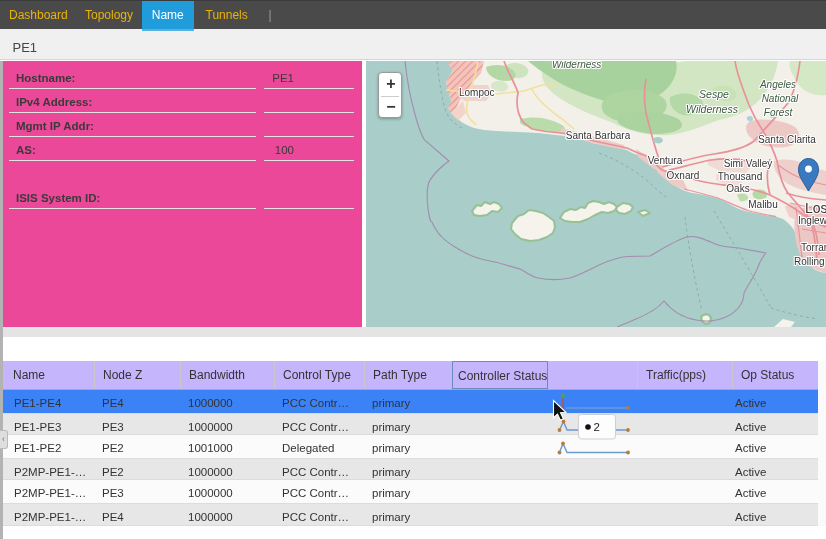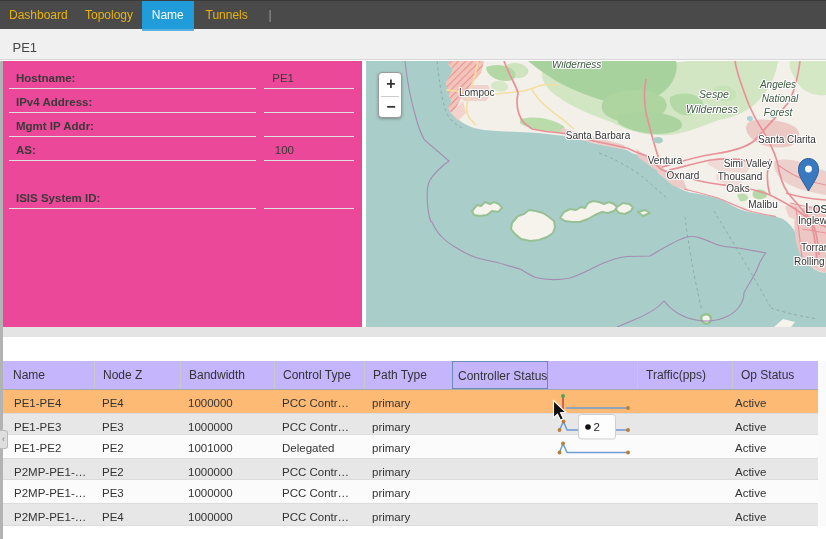--- a/index.html
+++ b/index.html
@@ -234,21 +234,21 @@
     <div class="hc" style="left:180px; width:94px;">Bandwidth</div>
     <div class="hc" style="left:274px; width:90px;">Control Type</div>
     <div class="hc" style="left:452px; width:96px; border:1px solid #6c8cb5; padding-left:5px;">Controller Status</div>
     <div class="hc" style="left:364px; width:88px;">Path Type</div>
     <div class="hc" style="left:637px; width:89px;">Traffic(pps)</div>
     <div class="hc" style="left:732px; width:92px;">Op Status</div>
   </div>
   <div id="gutter" class="abs"></div>
 
   <div id="tbody" class="abs">
-    <div class="trow" style="top:0; background:#fdba74;">
+    <div class="trow" style="top:0; background:#3b82f6;">
       <div style="left:14px;">PE1-PE4</div>
         <div style="left:102px;">PE4</div>
         <div style="left:188px;">1000000</div>
         <div style="left:282px;">PCC Contr…</div>
         <div style="left:372px;">primary</div>
         <div style="left:735px;">Active</div>
     </div>
     <div class="trow" style="top:22.6px; background:#e7e7e8; border-top:1px solid #dcdcde; border-bottom:1px solid #dcdcde;">
       <div style="left:14px;">PE1-PE3</div>
         <div style="left:102px;">PE3</div>

